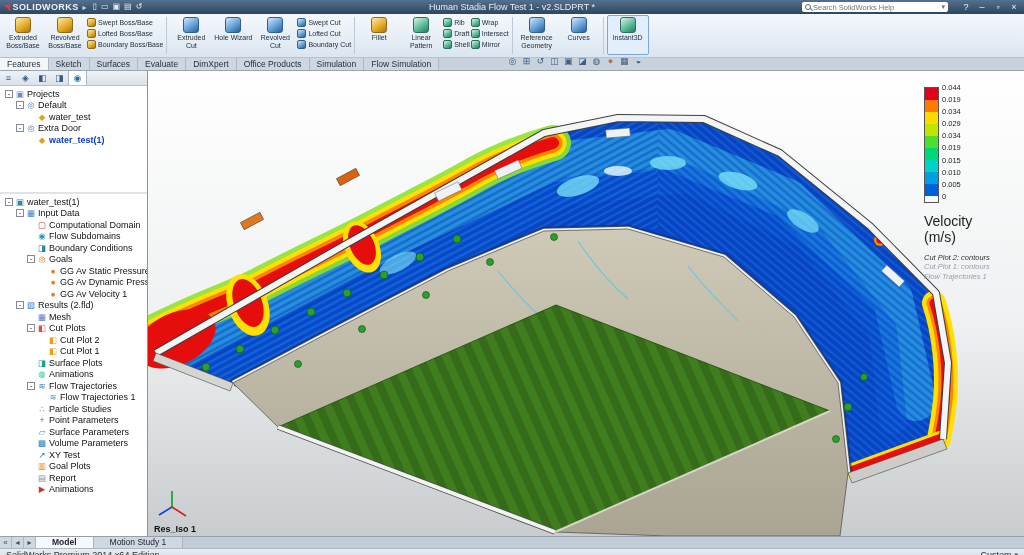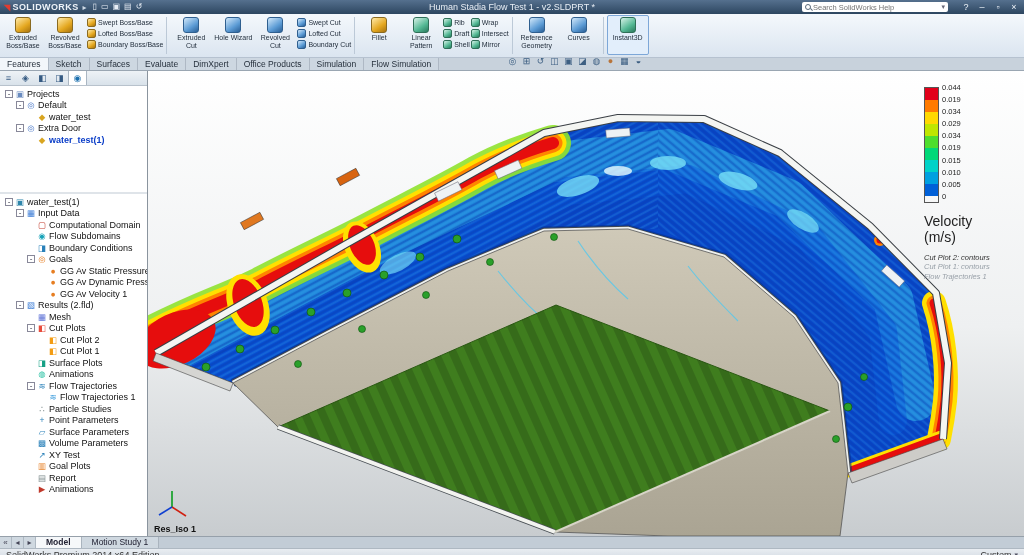--- a/index.html
+++ b/index.html
@@ -72,21 +72,21 @@
   .lticks{display:flex;flex-direction:column;margin-left:3px;margin-top:-5px;}
   .ltick{height:12.1px;font-size:7.5px;line-height:12px;color:#222;}
   .lcap{font-size:14px;color:#222;margin-top:10px;}
   .lnotes{margin-top:8px;font-size:7.5px;line-height:9.5px;}
   .lnote{color:#333;font-style:italic;}
   .lnote.muted{color:#98a0a8;}
   .viewlabel{position:absolute;left:6px;bottom:2px;font-size:9px;font-weight:bold;color:#111;}
   
   .mtabs{height:11px;background:#c2ccd6;display:flex;align-items:stretch;border-top:1px solid #96a0aa;}
   .mnavbtn{width:11px;text-align:center;font-size:8px;line-height:11px;color:#445;background:#cfd8e0;border-right:1px solid #aeb8c2;}
-  .mtab{padding:0 10px;font-size:8.5px;line-height:11px;background:#cfd8e0;border-right:1px solid #aab4be;color:#223;}
+  .mtab{padding:0 16px;font-size:8.5px;line-height:11px;background:#cfd8e0;border-right:1px solid #aab4be;color:#223;}
   .mtab.active{background:#f6f8fa;font-weight:bold;}
   .status{height:12px;background:linear-gradient(#e9edf2,#d2dae2);border-top:1px solid #aeb8c2;
           display:flex;align-items:center;font-size:9px;color:#333;padding:0 6px;box-sizing:border-box;}
   .status-right{margin-left:auto;display:flex;gap:3px;align-items:center;color:#333;}
   .status-right .dd{font-size:7px;color:#556;}
 </style>
 </head>
 <body>
 
 <div class="app">

